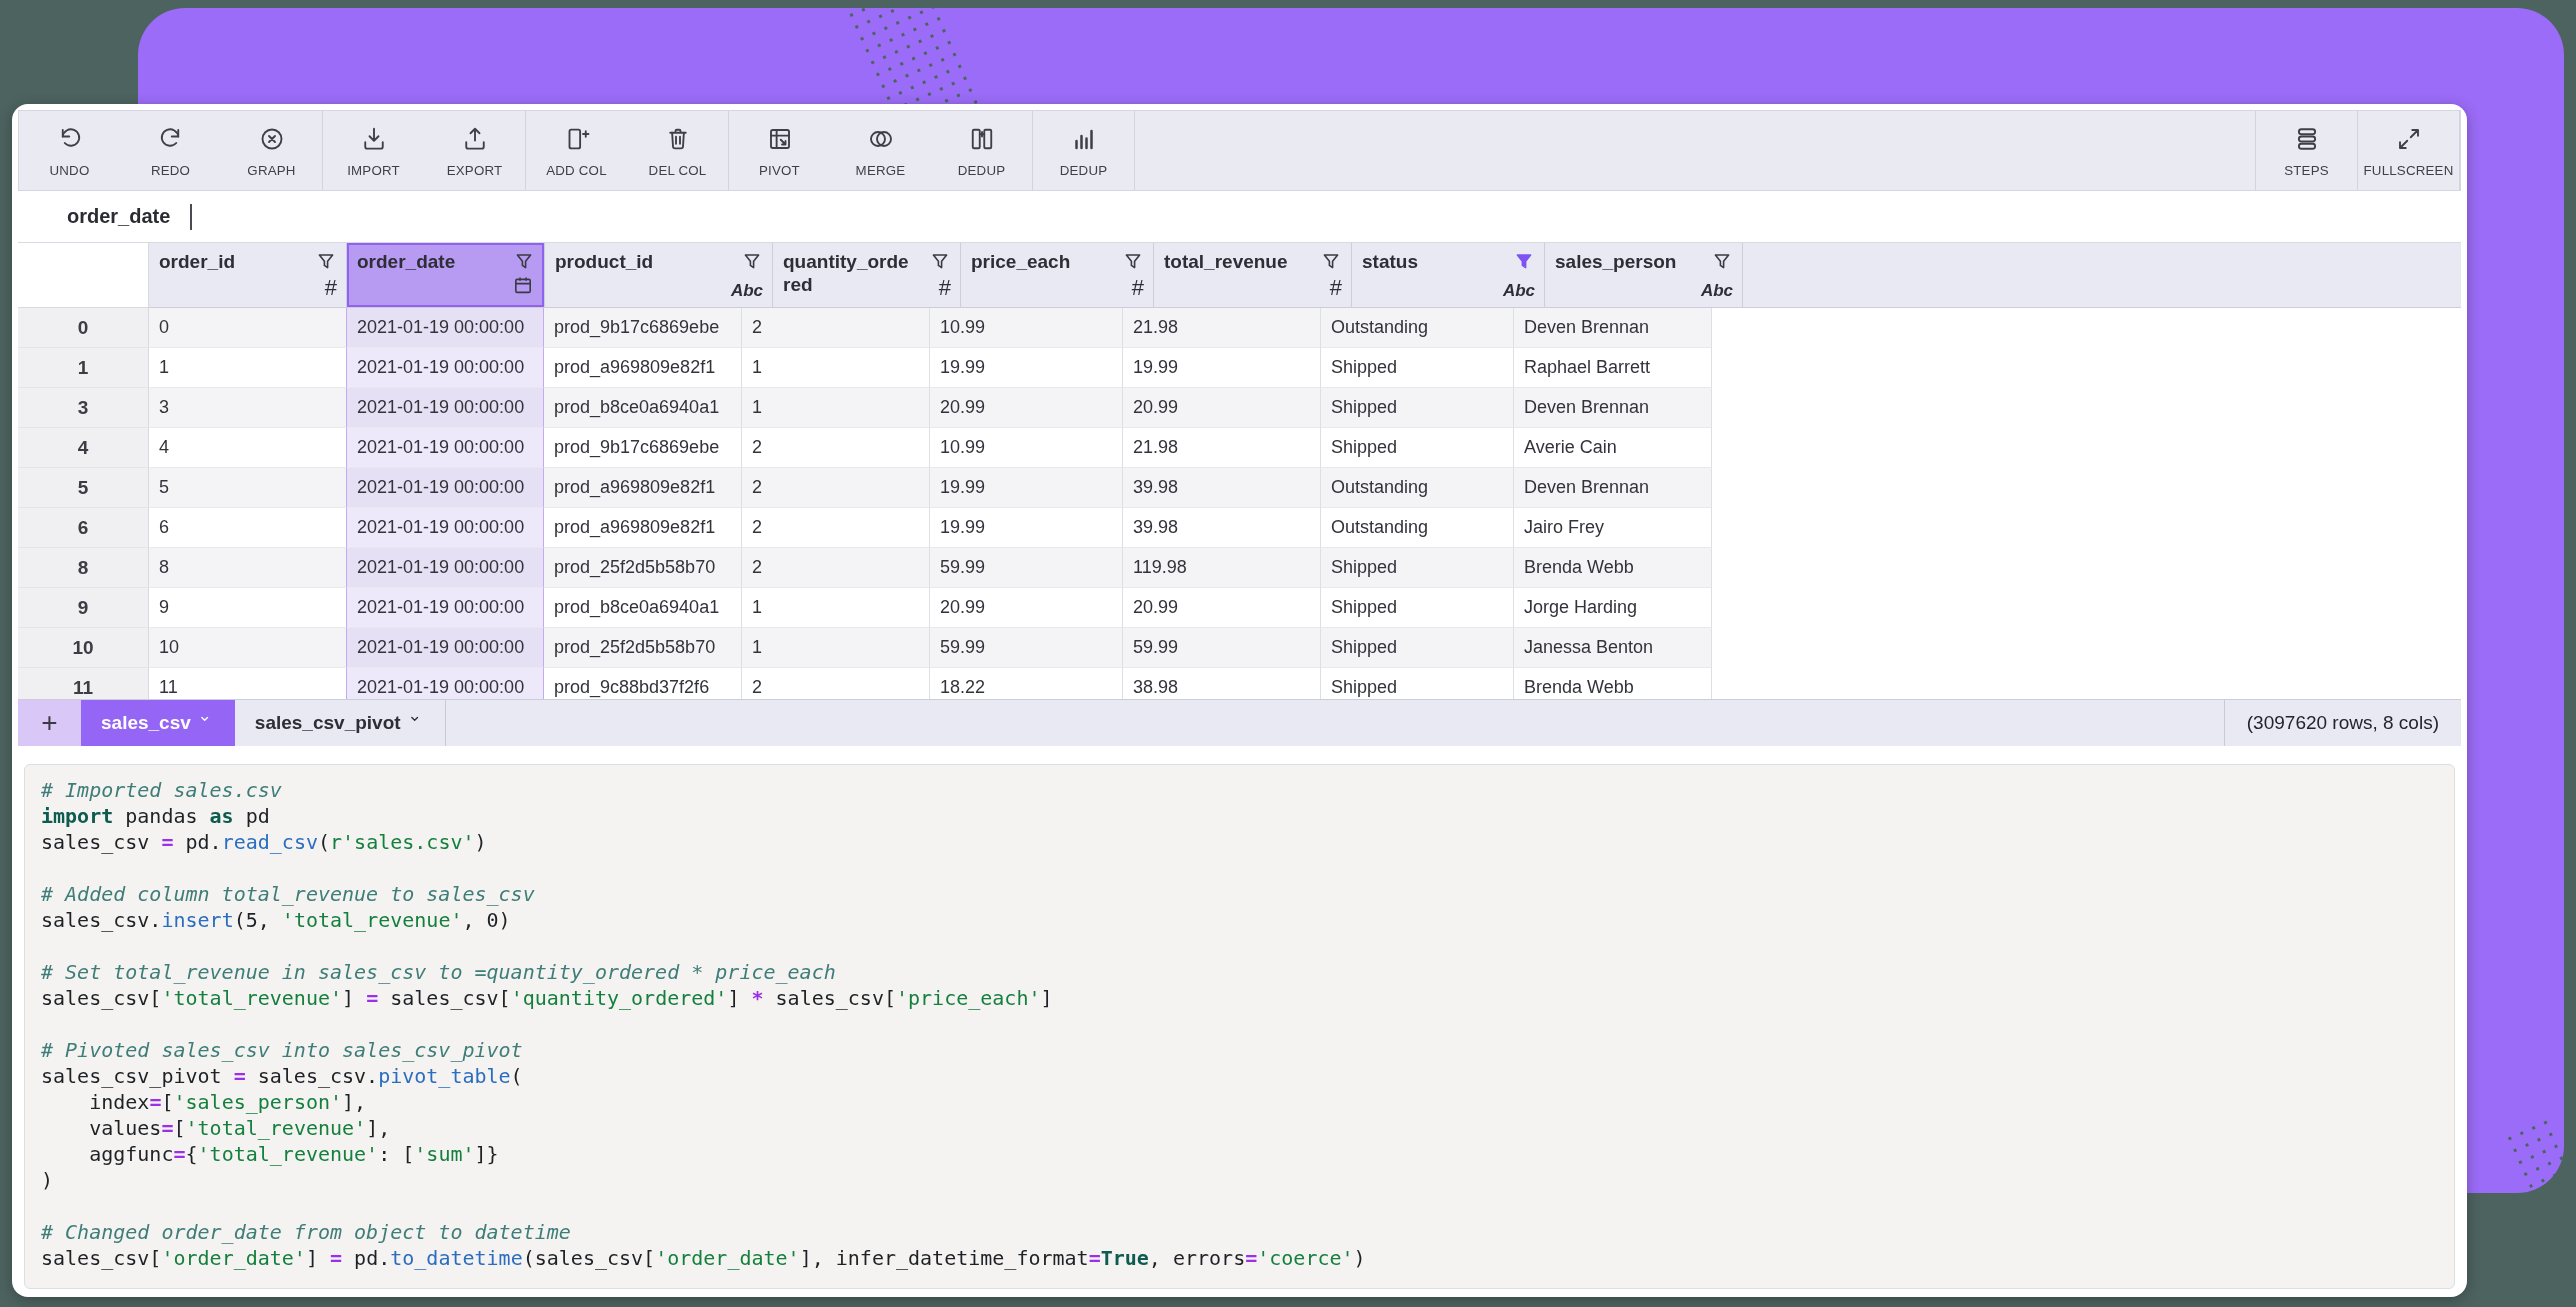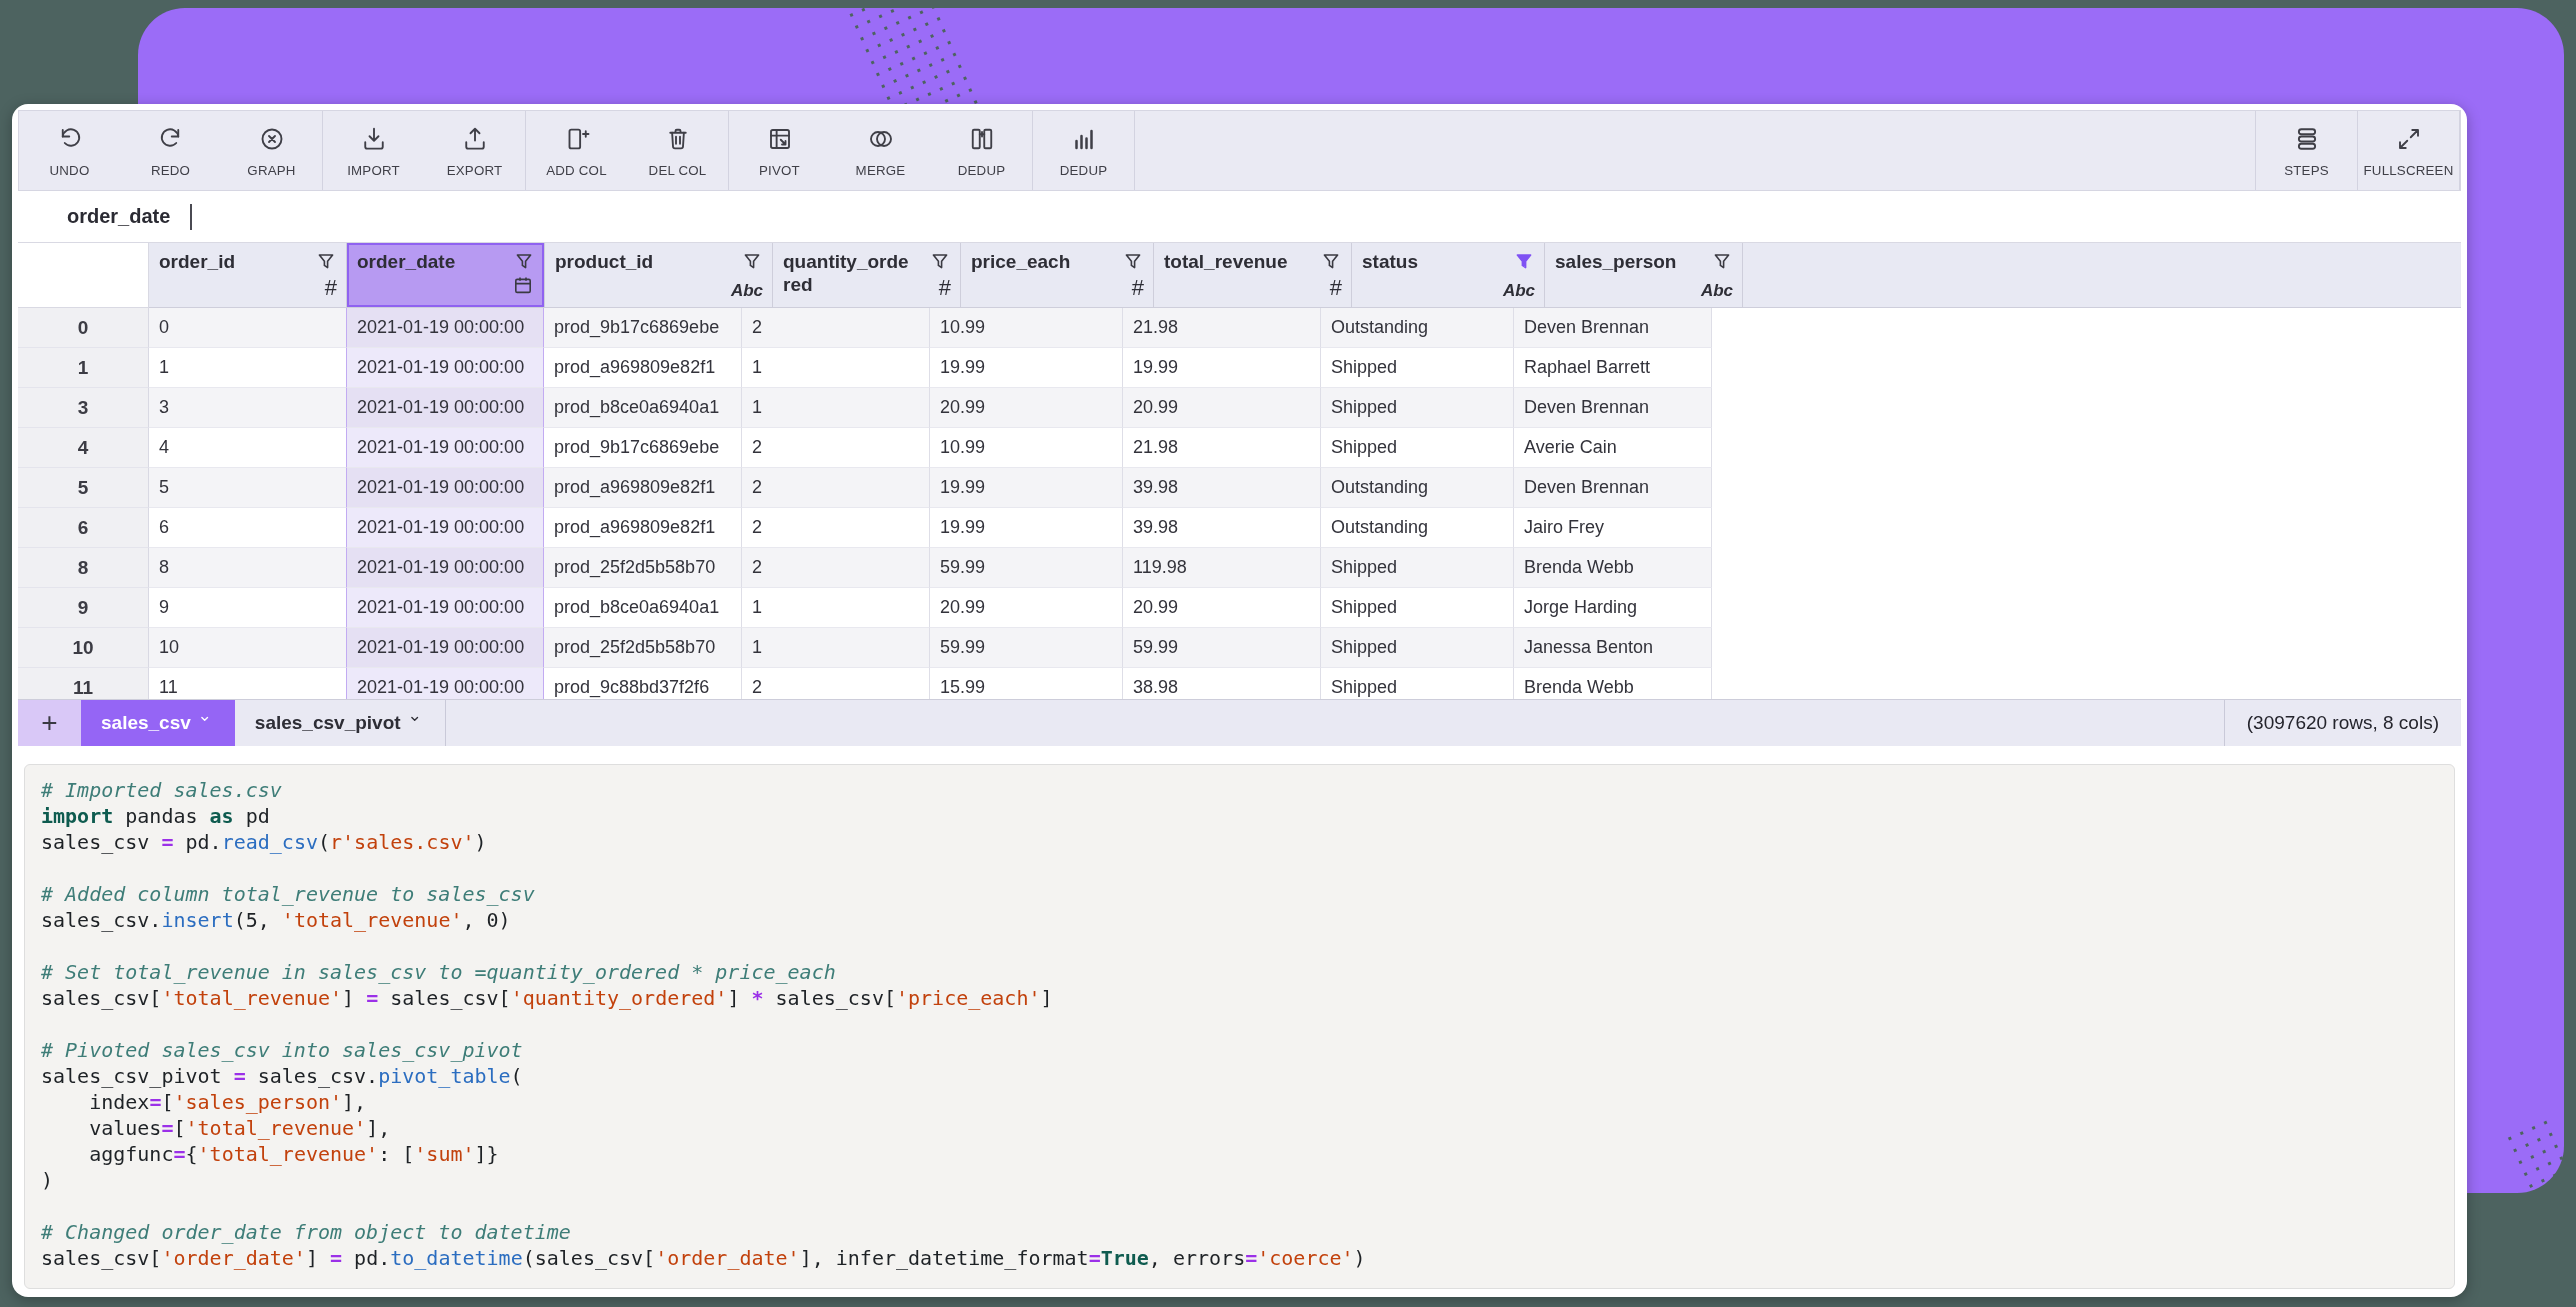--- a/index.html
+++ b/index.html
@@ -92,21 +92,21 @@
 
   
   .code-gap { height:18px; flex:none; }
   .code-panel { flex:1; margin:0 6px; background:#F4F3F1; border:1px solid #DEDEDE;
                 border-radius:6px; padding:12px 16px; overflow:hidden;
                 font-family:"DejaVu Sans Mono", monospace; font-size:20px; line-height:26px;
                 color:#1E2226; white-space:pre; }
   .tok-c { color:#3E7D78; font-style:italic; }
   .tok-k { color:#0E5B4F; font-weight:700; }
   .tok-f { color:#2B6DC0; }
-  .tok-s { color:#c2410c; }
+  .tok-s { color:#15803d; }
   .tok-o { color:#9B30E8; font-weight:700; }
 </style>
 </head>
 <body>
 
 <div class="purple-bg"></div>
 <div class="dots dots-top"></div>
 <div class="dots dots-br"></div>
 
 <div class="app-window">
@@ -388,21 +388,21 @@
           <div class="g-cell" style="width: 198px;">59.99</div>
           <div class="g-cell" style="width: 193px;">Shipped</div>
           <div class="g-cell" style="width: 198px;">Janessa Benton</div>
         </div>
         <div class="g-row">
           <div class="g-idx">11</div>
           <div class="g-cell" style="width: 198px;">11</div>
           <div class="g-cell sel-col" style="width: 198px;">2021-01-19 00:00:00</div>
           <div class="g-cell" style="width: 198px;">prod_9c88bd37f2f6</div>
           <div class="g-cell" style="width: 188px;">2</div>
-          <div class="g-cell" style="width: 193px;">15.99</div>
+          <div class="g-cell" style="width: 193px;">18.22</div>
           <div class="g-cell" style="width: 198px;">38.98</div>
           <div class="g-cell" style="width: 193px;">Shipped</div>
           <div class="g-cell" style="width: 198px;">Brenda Webb</div>
         </div>
       </div>
   </div>
 
   <div class="tabbar">
     <div class="tab-plus">+</div>
     <span id="tab-strip" style="display:flex">

